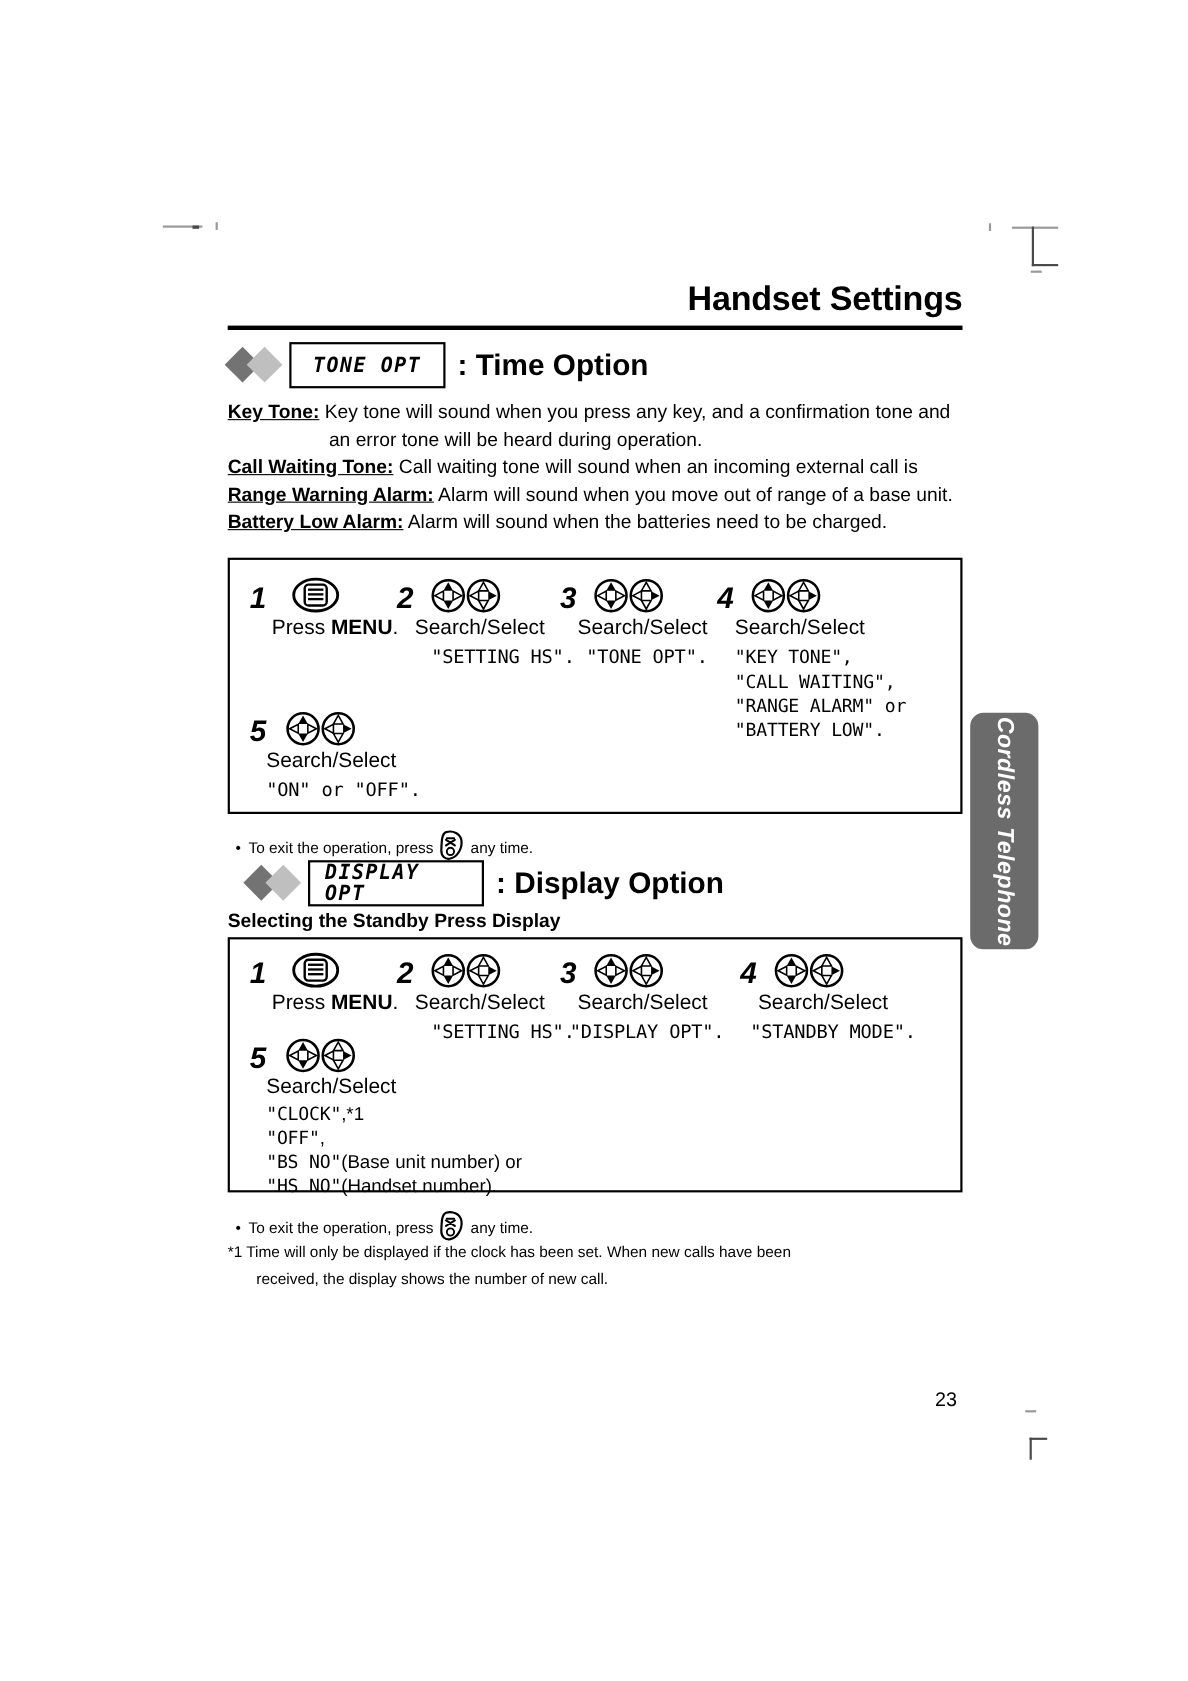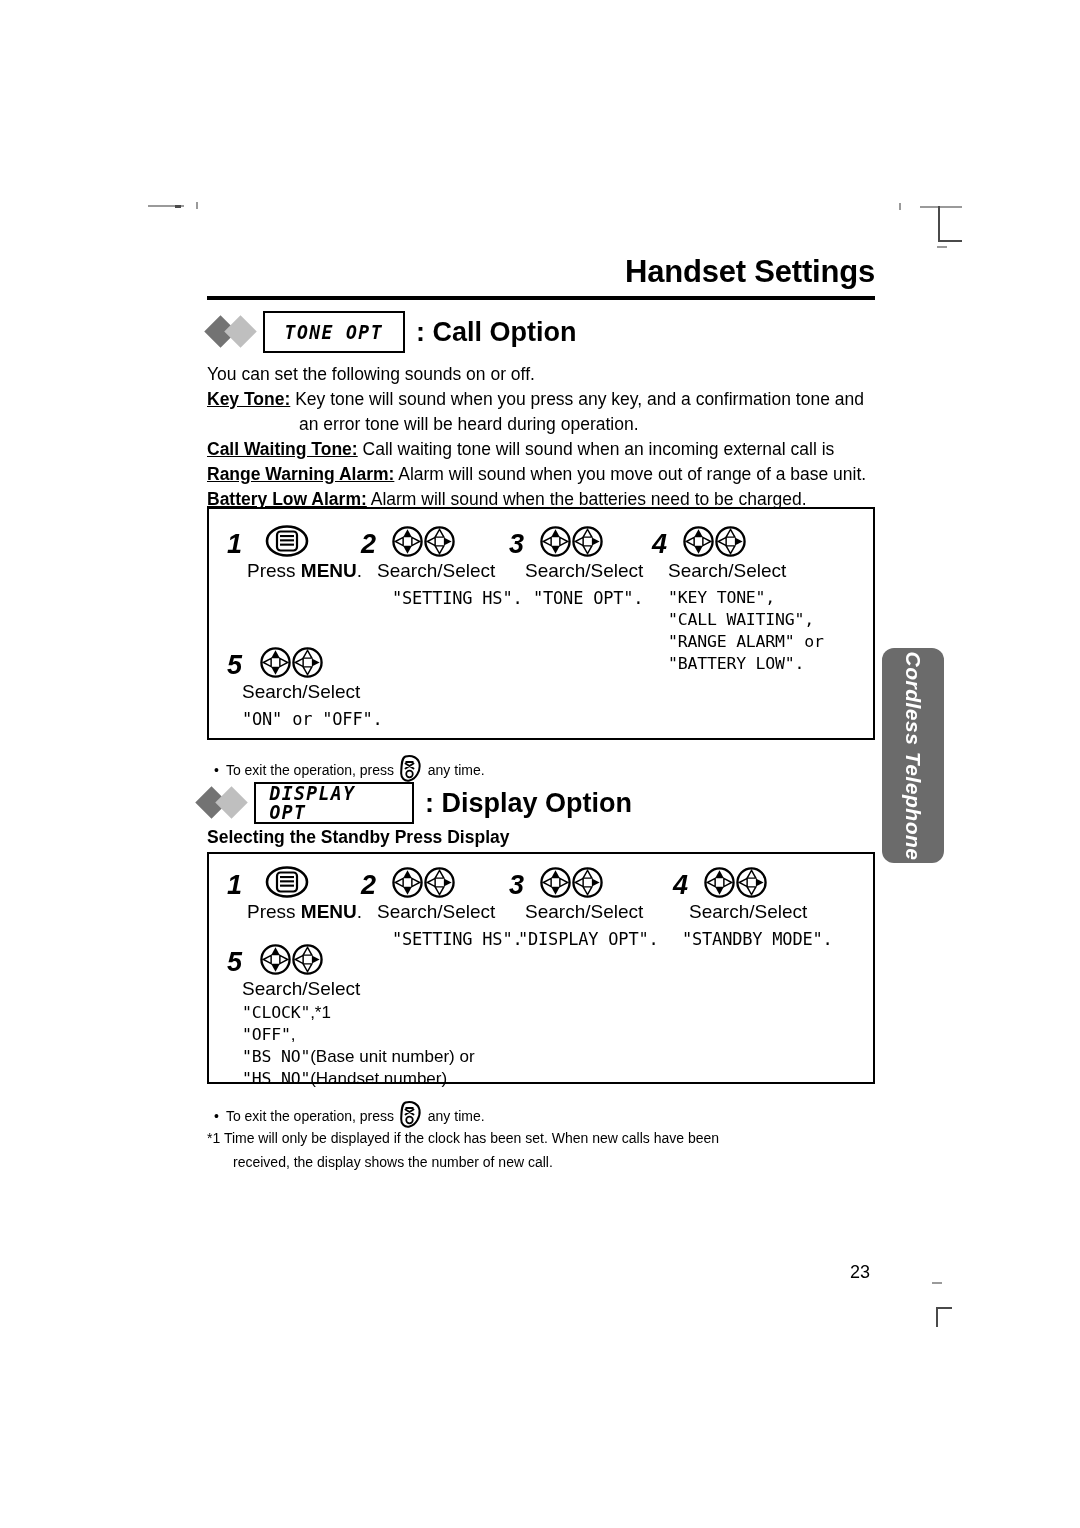--- a/index.html
+++ b/index.html
@@ -224,25 +224,24 @@
   <div class="header-rule"></div>
 
   <div class="section-head" style="left:207px; top:312px;">
     <div class="diamonds">
       <div class="diamond d1"></div>
       <div class="diamond d2"></div>
     </div>
     <div class="lcd-chip" style="width:118px;">
       <span class="lcd-text">TONE OPT</span>
     </div>
-    <div class="section-colon-title">: Call Option</div>
+    <div class="section-colon-title">: Time Option</div>
   </div>
 
   <div class="body-text" style="left:207px; top:362px; width:670px;">
-    <span class="lead">You can set the following sounds on or off.</span>
 
     <span class="defrow">
       <b>Key Tone:</b><span> Key tone will sound when you press any key, and a confirmation tone and</span>
     </span>
     <span class="indent-line">an error tone will be heard during operation.</span>
 
     <span class="defrow">
       <b>Call Waiting Tone:</b><span> Call waiting tone will sound when an incoming external call is</span>
     </span>
 
@@ -377,21 +376,21 @@
     <span class="bullet">•</span><span>To exit the operation, press</span>
     <svg class="icon-off" viewBox="0 0 26 30">
       <path d="M7.5 3.5 C14 1.5 20.5 5 21.5 11 C22.5 18 18 26 11.5 27.5 C6.5 28.6 3 25 3.2 20 C3.5 12 3.5 5 7.5 3.5 Z" fill="#fff" stroke="#000" stroke-width="2"></path>
       <path d="M7.5 10.5 L15.5 15.5 M15.5 10.5 L7.5 15.5" stroke="#000" stroke-width="1.9" stroke-linecap="round"></path>
       <path d="M8.2 9 L14.8 9" stroke="#000" stroke-width="1.9" stroke-linecap="round"></path>
       <circle cx="11.5" cy="21" r="3.3" fill="#fff" stroke="#000" stroke-width="1.7"></circle>
     </svg>
     <span>any time.</span>
   </div>
 
-  <div class="section-head" style="left:198px; top:783px;">
+  <div class="section-head" style="left:224px; top:783px;">
     <div class="diamonds">
       <div class="diamond d1"></div>
       <div class="diamond d2"></div>
     </div>
     <div class="lcd-chip" style="width:136px;">
       <span class="lcd-text">DISPLAY OPT</span>
     </div>
     <div class="section-colon-title">: Display Option</div>
   </div>
 

